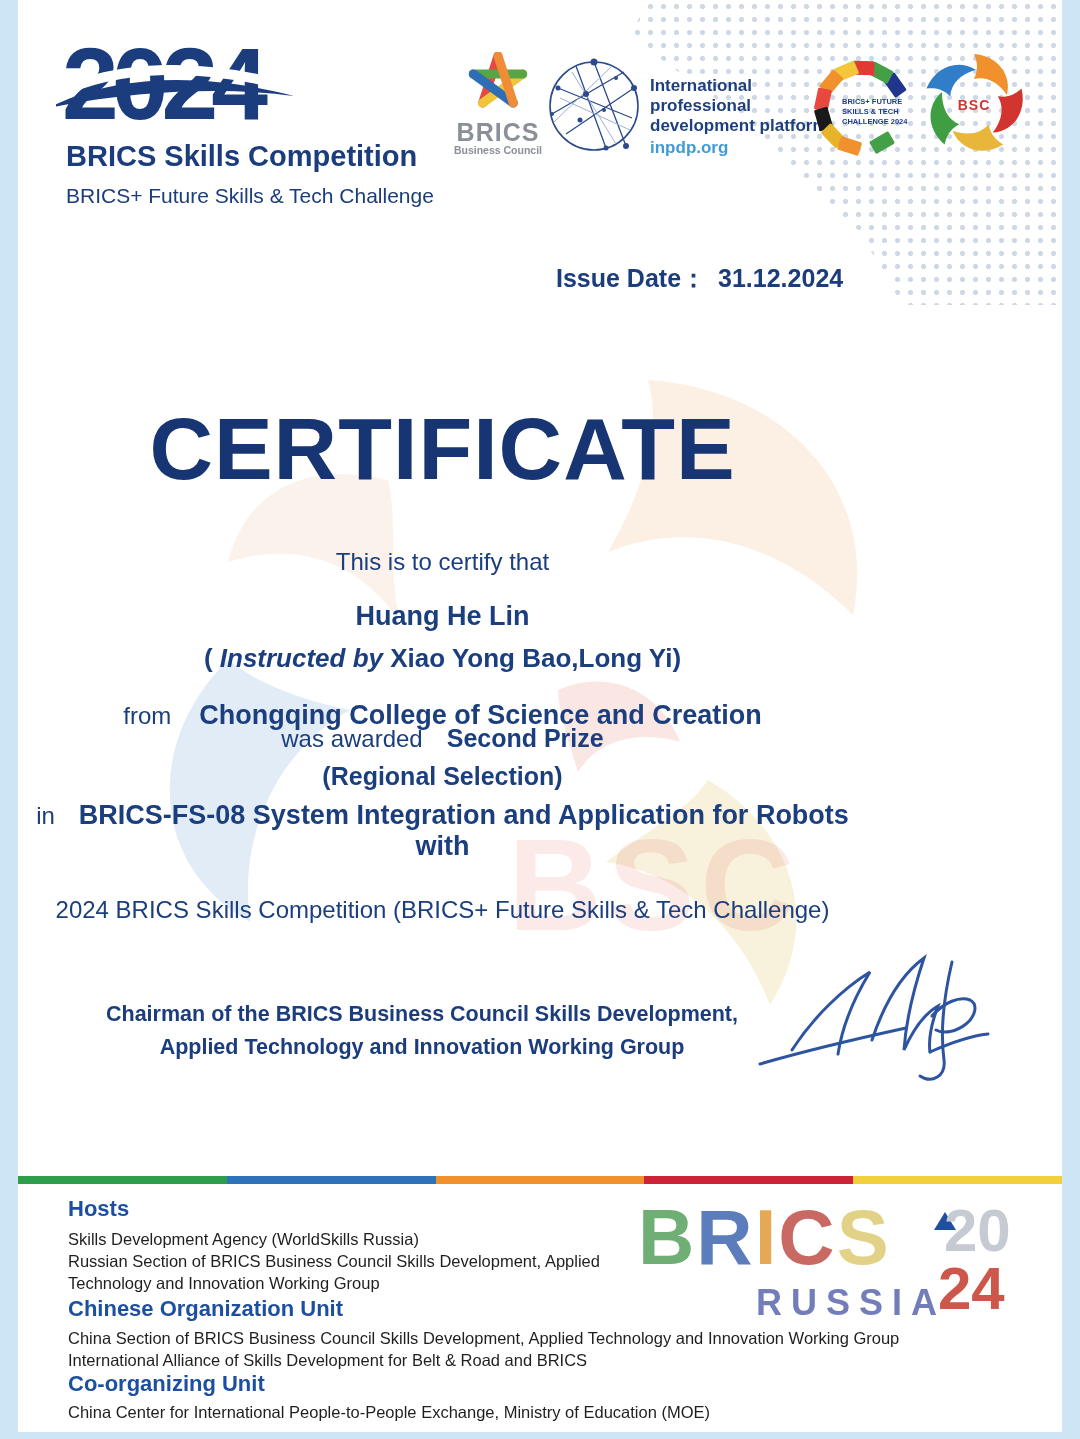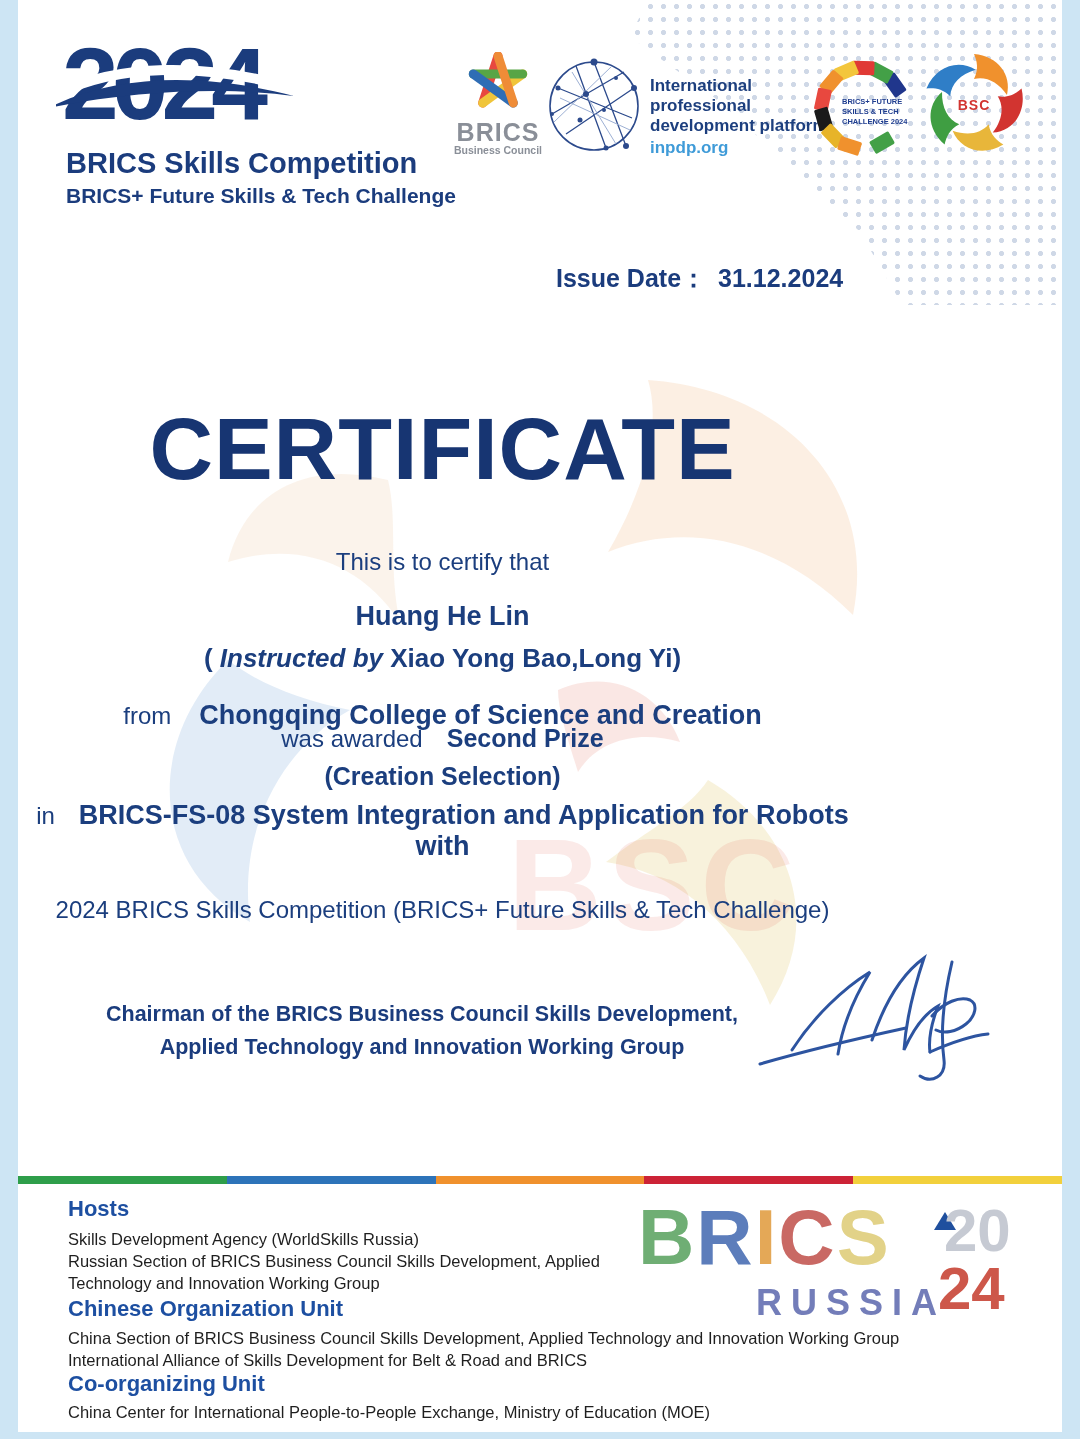--- a/index.html
+++ b/index.html
@@ -16,22 +16,22 @@
     clip-path: polygon(30% 0, 100% 0, 100% 100%, 66% 100%, 57% 76%, 42% 54%, 26% 32%, 8% 12%, 12% 0);
   }
   .watermark { position:absolute; left:70px; top:360px; z-index:1; }
 
   .z { position:absolute; z-index:2; }
 
   
   .year-logo-wrap { left:44px; top:34px; width:250px; height:108px; }
   .year-logo { font-size:102px; font-weight:800; letter-spacing:-7px; color:#1b3c7d; line-height:100px; }
   .year-swoosh { position:absolute; left:-6px; top:0; }
-  .h-title { left:48px; top:147px; font-size:29px; font-weight:bold; color:#1b3c7d; }
-  .h-subtitle { left:48px; top:184px; font-size:21px; font-weight:bold; color:#1b3c7d; }
+  .h-title { left:48px; top:140px; font-size:29px; font-weight:bold; color:#1b3c7d; }
+  .h-subtitle { left:48px; top:184px; font-size:21px; font-weight:normal; color:#1b3c7d; }
 
   
   .bc-logo { left:430px; top:52px; width:100px; text-align:center; }
   .bc-name { font-size:25px; font-weight:bold; color:#8a8f98; letter-spacing:1px; line-height:24px; margin-top:2px;
              font-stretch:condensed; }
   .bc-caption { font-size:10.5px; font-weight:bold; color:#8a8f98; }
   .sphere-logo { left:528px; top:58px; }
   .inpdp { left:632px; top:76px; }
   .inpdp-line { font-size:17px; font-weight:bold; color:#1d3f7e; line-height:20px; }
   .inpdp-url { font-size:17px; font-weight:bold; color:#3f9bd8; margin-top:2px; }
@@ -178,21 +178,21 @@
     <div class="z center cert-heading">CERTIFICATE</div>
     <div class="z center certify">This is to certify that</div>
     <div class="z center recipient">Huang He Lin</div>
     <div class="z center instructed"><span>( </span><i>Instructed by</i><span> Xiao Yong Bao,Long Yi)</span></div>
     <div class="z center from-line">
       <span>from</span><span class="strong">Chongqing College of Science and Creation</span>
     </div>
     <div class="z center awarded-line">
       <span>was awarded</span><span class="strong">Second Prize</span>
     </div>
-    <div class="z center selection">(Creation Selection)</div>
+    <div class="z center selection">(Regional Selection)</div>
     <div class="z center in-line">
       <span class="plain">in</span><span>BRICS-FS-08 System Integration and Application for Robots with</span>
     </div>
     <div class="z center event-line">2024 BRICS Skills Competition (BRICS+ Future Skills &amp; Tech Challenge)</div>
 
     <div class="z chairman">
       <div>Chairman of the BRICS Business Council Skills Development,</div>
       <div>Applied Technology and Innovation Working Group</div>
     </div>
     <svg class="z signature" width="235" height="135" viewBox="0 0 235 135">

